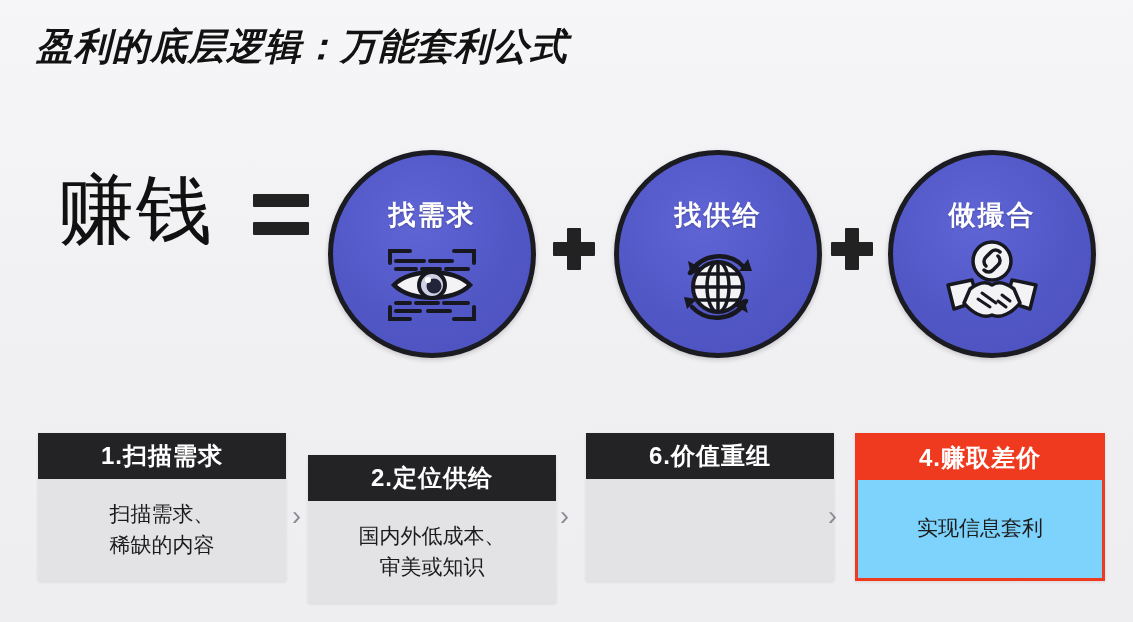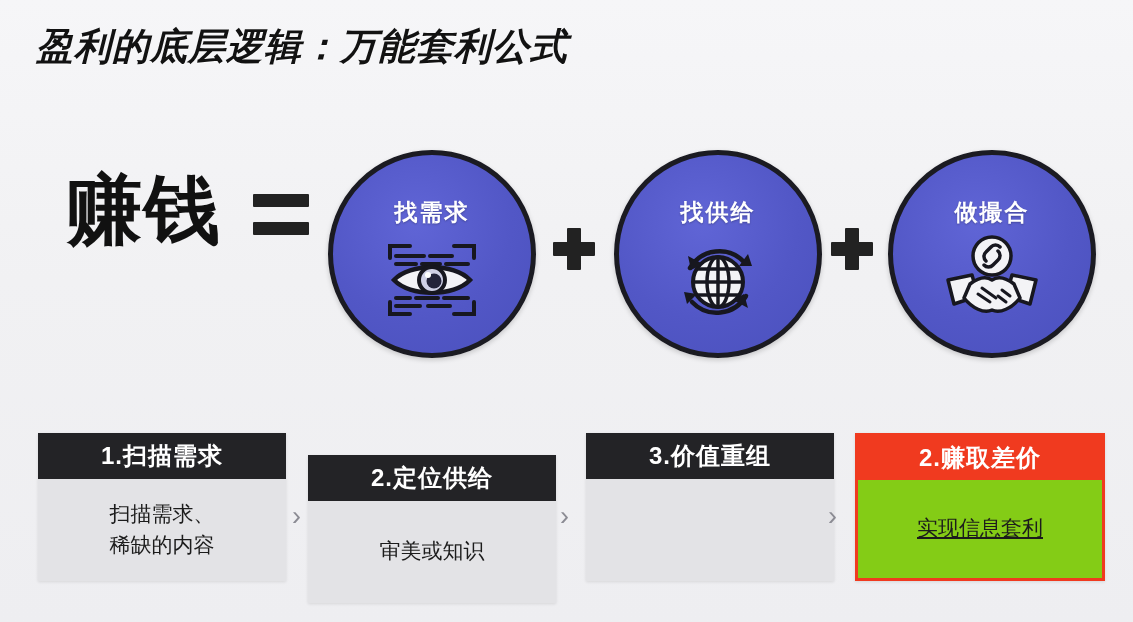--- a/index.html
+++ b/index.html
@@ -39,24 +39,24 @@
   
   .formula {
     position: absolute;
     left: 0;
     top: 140px;
     width: 1133px;
     height: 230px;
   }
   .earn-word {
     position: absolute;
-    left: 66px;
+    left: 58px;
     top: 32px;
     font-size: 76px;
-    font-weight: bold;
+    font-weight: normal;
     color: #111;
     letter-spacing: 2px;
     line-height: 1;
     white-space: nowrap;
   }
   .equals {
     position: absolute;
     left: 253px;
     top: 52px;
     width: 56px;
@@ -110,21 +110,21 @@
     display: flex;
     flex-direction: column;
     align-items: center;
   }
   .circle-1 { left: 328px; }
   .circle-2 { left: 614px; align-items: center; }
   .circle-3 { left: 888px; }
 
   .circle-label {
     margin-top: 42px;
-    font-size: 23px;
+    font-size: 27px;
     font-weight: bold;
     color: #ffffff;
     letter-spacing: 2px;
     white-space: nowrap;
     text-shadow: 0 1px 2px rgba(0,0,0,0.25);
   }
   .circle-icon {
     margin-top: 4px;
     width: 104px;
     height: 96px;
@@ -177,22 +177,21 @@
     padding: 0 8px;
     box-sizing: border-box;
     color: #1c1c1c;
     font-family: "Liberation Serif", "DejaVu Serif", serif;
     font-size: 21px;
     line-height: 1.5;
     text-align: center;
   }
   .card-4 .card-body {
     height: calc(100% - 44px);
-    background: #84cc16;
-    text-decoration: underline;
+    background: #7dd3fc;
   }
   .card-body .line { white-space: nowrap; }
 
   .chev {
     position: absolute;
     top: 78px;
     font-size: 27px;
     color: #8b8b93;
     font-family: "Liberation Sans", sans-serif;
     line-height: 1;
@@ -315,33 +314,34 @@
         <div class="line">扫描需求、</div>
         <div class="line">稀缺的内容</div>
       </div>
     </div>
 
     <div class="chev chev-1">›</div>
 
     <div class="card card-2">
       <div class="card-head">2.定位供给</div>
       <div class="card-body">
+        <div class="line">国内外低成本、</div>
         <div class="line">审美或知识</div>
       </div>
     </div>
 
     <div class="chev chev-2">›</div>
 
     <div class="card card-3">
-      <div class="card-head">3.价值重组</div>
+      <div class="card-head">6.价值重组</div>
     </div>
 
     <div class="chev chev-3">›</div>
 
     <div class="card card-4">
-      <div class="card-head">2.赚取差价</div>
+      <div class="card-head">4.赚取差价</div>
       <div class="card-body">
         <div class="line">实现信息套利</div>
       </div>
     </div>
   </div>
 
 </div>
 
 </body></html>

